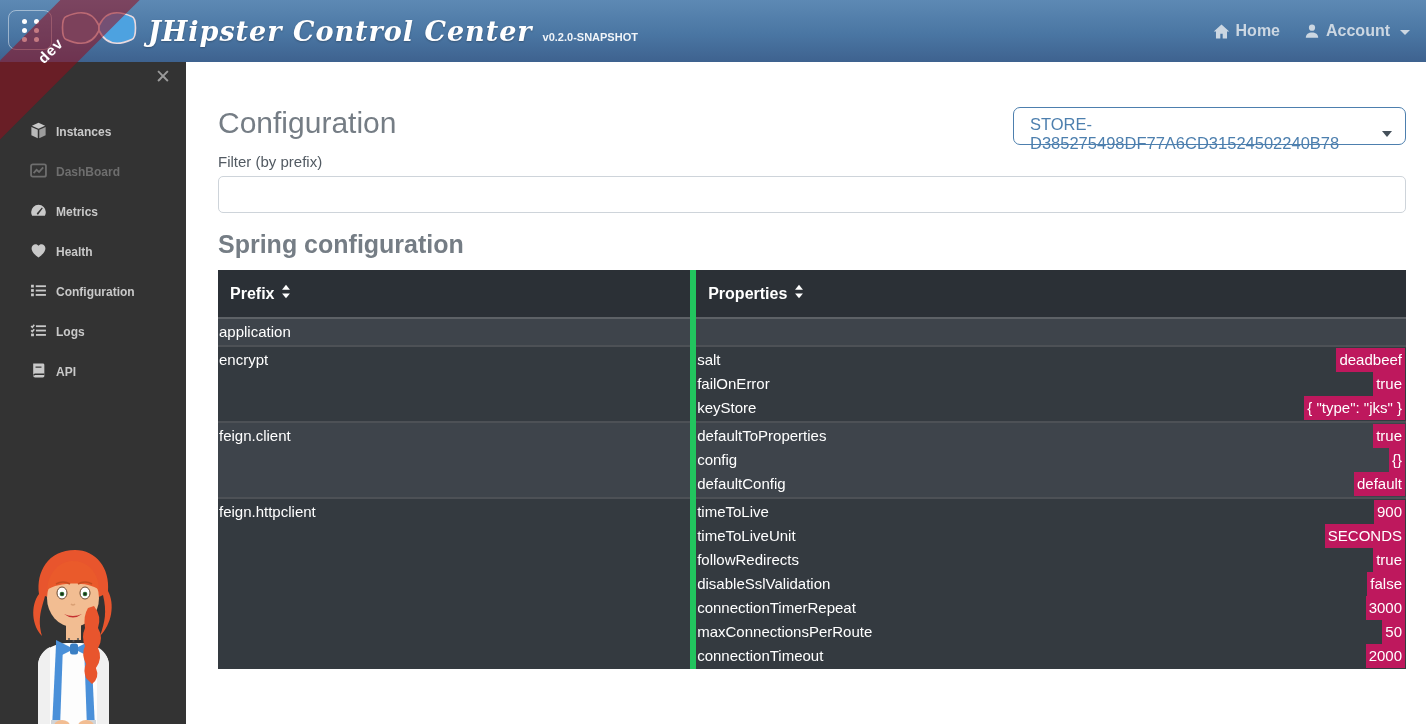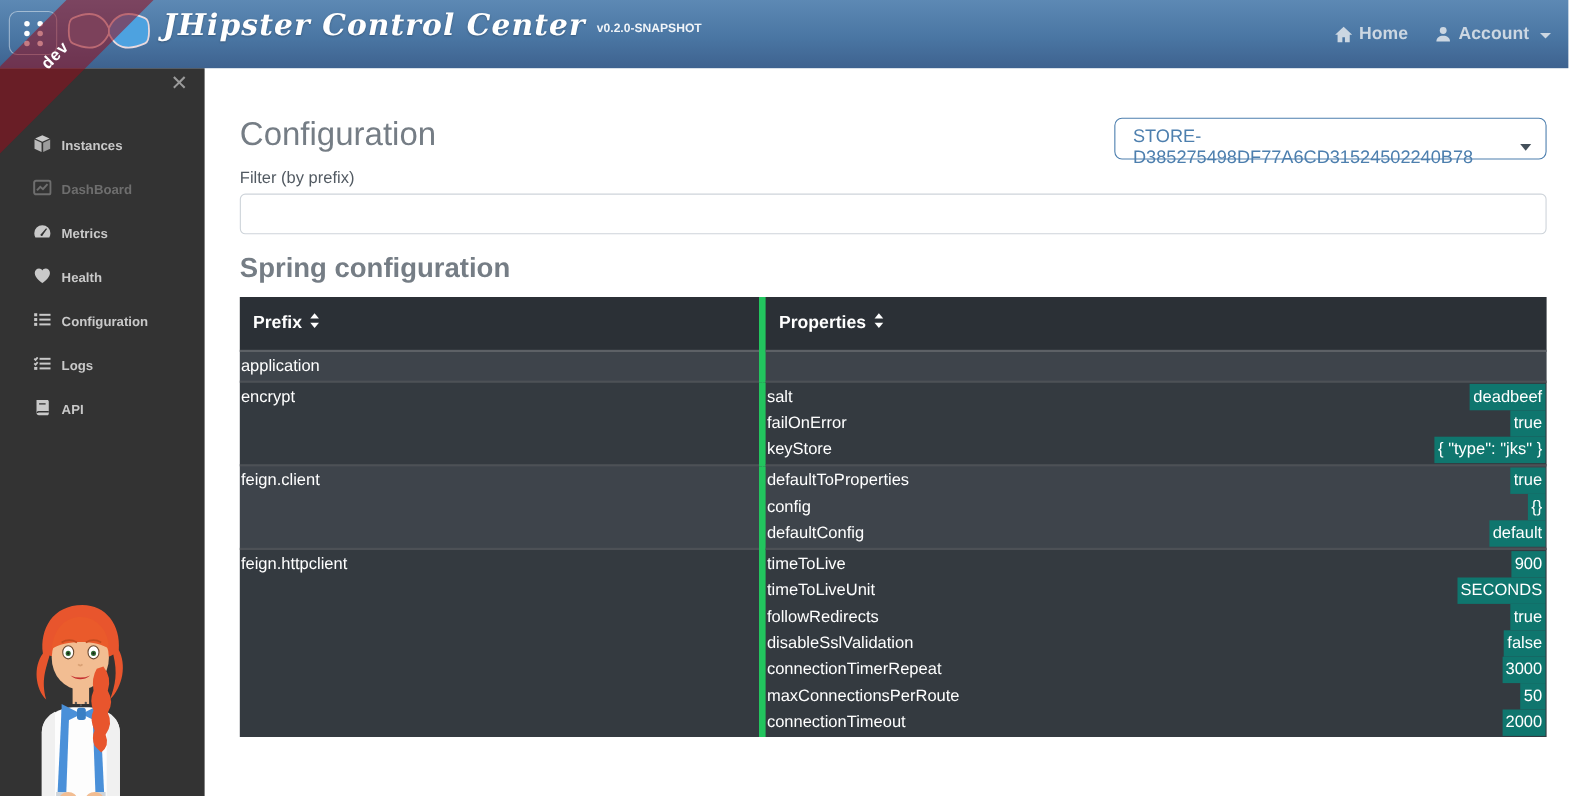--- a/index.html
+++ b/index.html
@@ -7,21 +7,21 @@
   .app { position:relative; width:1426px; height:724px; background:#fff; overflow:hidden; }
 
   
   .navbar { position:absolute; top:0; left:0; width:100%; height:62px;
             background:linear-gradient(180deg,#5d89b4 0%,#4a76a3 55%,#3e628f 100%); z-index:10; }
   .grip-btn { position:absolute; left:8px; top:10px; width:42px; height:38px;
               border:1px solid rgba(255,255,255,.45); border-radius:8px;
               display:flex; align-items:center; justify-content:center; cursor:pointer; }
   .grip-dots { display:grid; grid-template-columns:repeat(2,5px); grid-auto-rows:5px; gap:4px 7px; }
   .grip-dots i { width:5px; height:5px; border-radius:50%; background:#fff; }
-  .brand { position:absolute; left:58px; top:2px; display:flex; align-items:flex-start; gap:8px; cursor:pointer; }
+  .brand { position:absolute; left:58px; top:2px; display:flex; align-items:center; gap:8px; cursor:pointer; }
   .logo { width:82px; height:52px; }
   .brand-name { color:#fff; font-family:"DejaVu Serif", serif; font-style:italic; font-weight:bold;
                 font-size:27px; letter-spacing:1px; text-shadow:0 1px 2px rgba(0,0,0,.25); margin-top:6px; }
   .brand-version { color:#f0f4f8; font-size:11px; font-weight:bold; margin-top:18px; margin-left:2px; }
   .nav-right { position:absolute; right:16px; top:0; height:62px; display:flex; align-items:center; gap:24px;
                color:#ccd7e2; font-weight:bold; font-size:16px; }
   .nav-link { display:flex; align-items:center; gap:6px; cursor:pointer; }
   .caret-down { width:0; height:0; border-left:5px solid transparent; border-right:5px solid transparent;
                 border-top:5px solid #ccd7e2; margin-left:4px; margin-top:2px; }
 
@@ -64,21 +64,21 @@
   table.cfg th .sort-wrap { display:inline-flex; align-items:center; gap:7px; }
   table.cfg td { vertical-align:top; line-height:24px; }
   table.cfg tbody tr { border-top:2px solid #4d5156; }
   table.cfg tbody tr:first-child { border-top:none; }
   table.cfg tbody tr:nth-child(odd)  td { background:#3e444b; }
   table.cfg tbody tr:nth-child(even) td { background:#343a40; }
   table.cfg .col1 { width:40%; }
   table.cfg .col2 { border-left:6px solid #22c55e; }
   .prop-line { display:flex; justify-content:space-between; align-items:flex-start; }
   .prop-key { white-space:nowrap; }
-  .prop-val { background:#0f766e; padding:0 3px; text-align:left; }
+  .prop-val { background:#be185d; padding:0 3px; text-align:left; }
 </style>
 </head>
 <body>
 
 <div class="app">
 
   <div class="navbar">
     <div class="grip-btn">
       <div class="grip-dots">
         <i></i>

